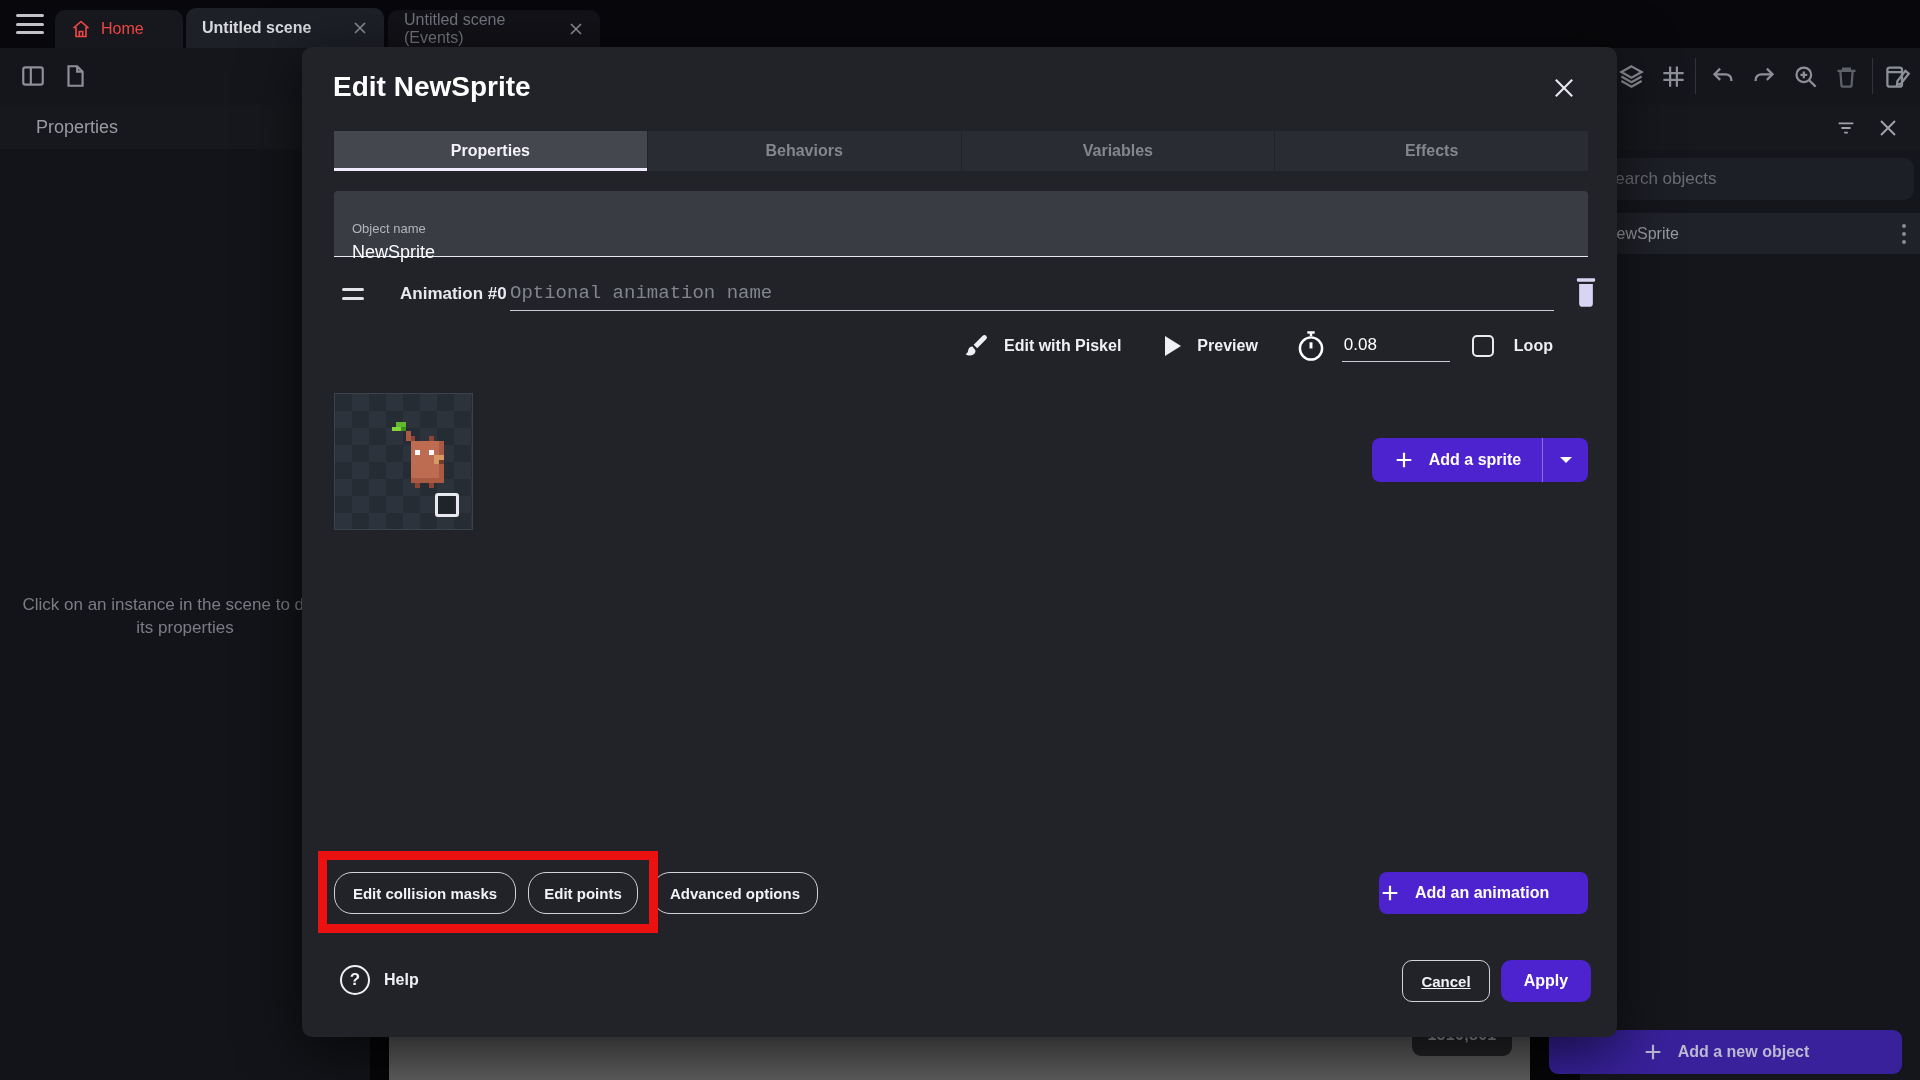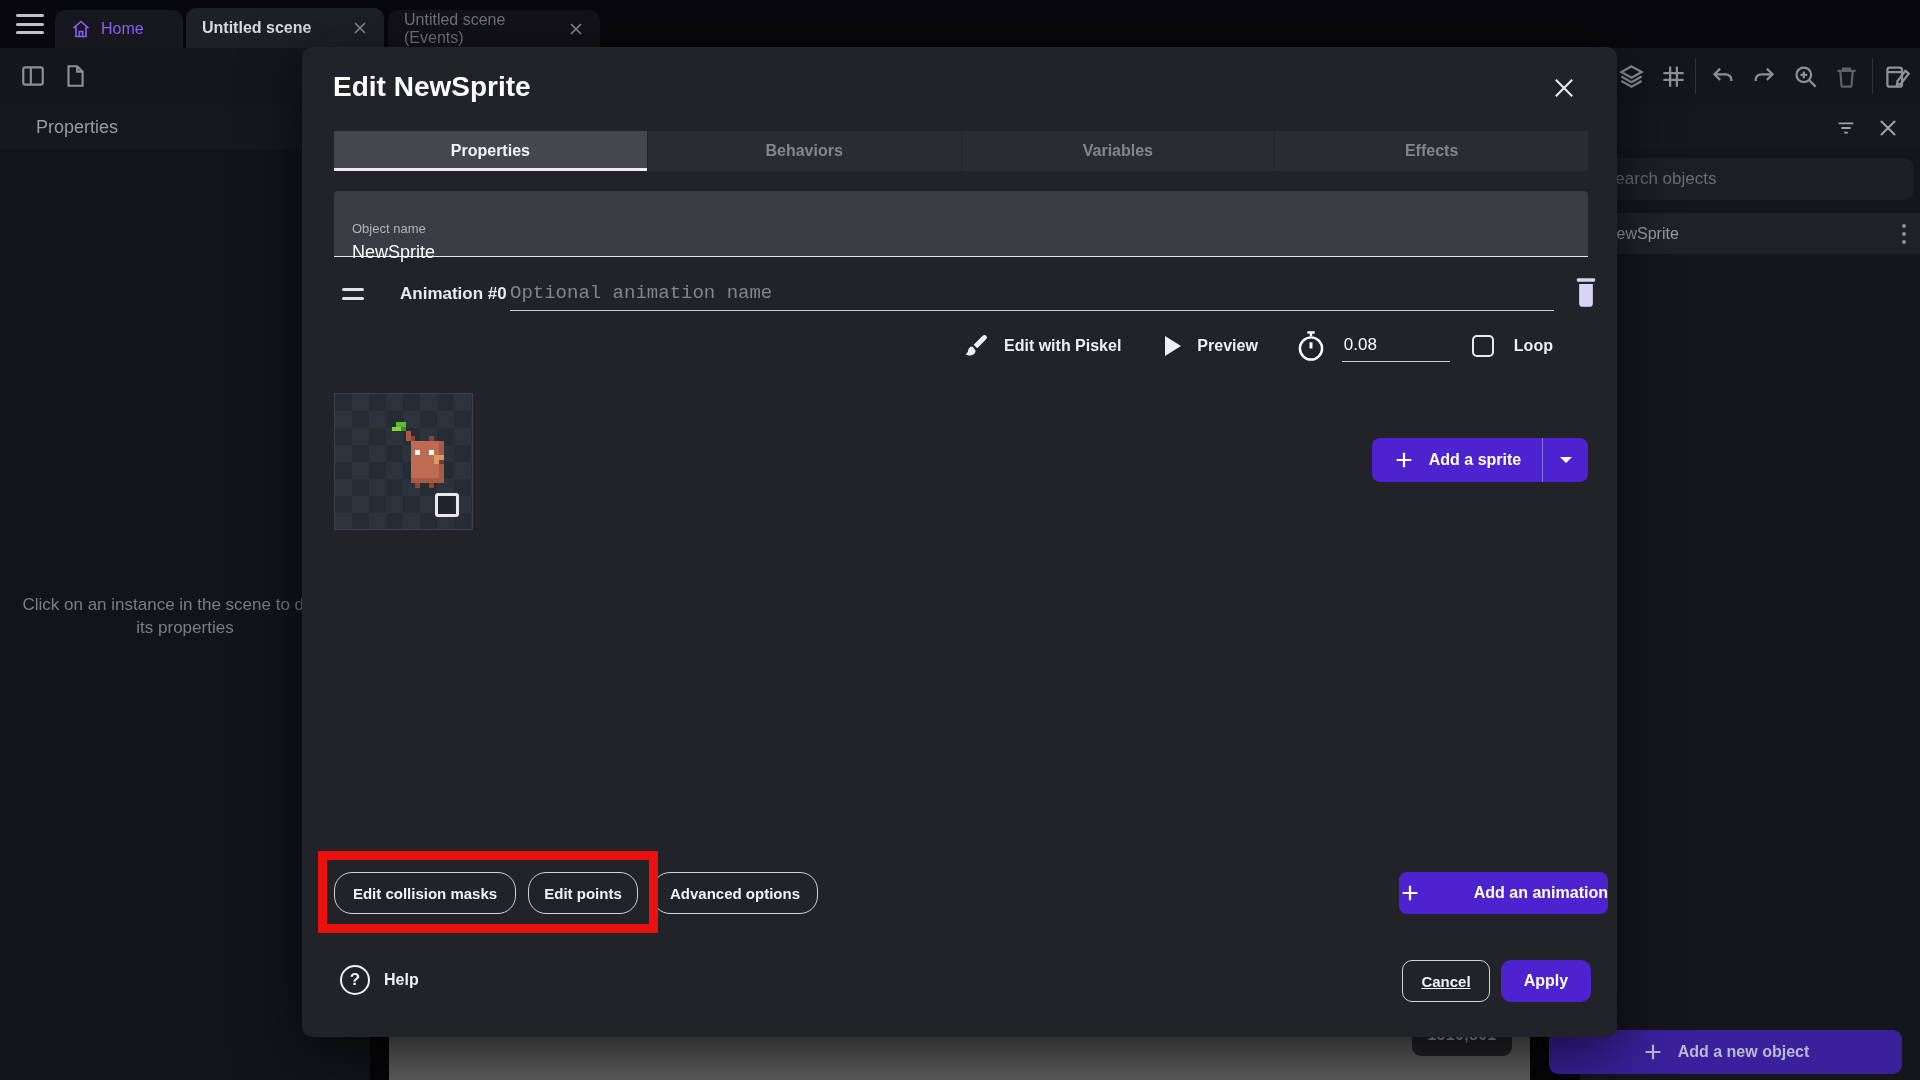--- a/index.html
+++ b/index.html
@@ -8,21 +8,21 @@
   .abs { position:absolute; }
   #root { position:relative; width:1920px; height:1080px; }
 
   
   #topbar { left:0; top:0; width:1920px; height:48px; background:#08080c; z-index:3; }
   #hamburger { left:16px; top:14px; width:28px; height:20px; display:flex; flex-direction:column;
                justify-content:space-between; cursor:pointer; }
   #hamburger span { display:block; height:3px; border-radius:2px; background:#c2c3c9; }
   .tab { position:absolute; display:flex; align-items:center; gap:10px; padding:0 16px;
          border-radius:10px 10px 0 0; font-size:16px; }
-  #tab-home { left:55px; top:10px; width:128px; height:38px; background:#17181e; color:#8b5cf6; }
+  #tab-home { left:55px; top:10px; width:128px; height:38px; background:#17181e; color:#ef4444; }
   #tab-scene { left:186px; top:8px; width:198px; height:40px; background:#1e2028; color:#d9dade; font-weight:700;}
   #tab-events { left:388px; top:10px; width:212px; height:38px; background:#121218; color:#73757d; }
   .tab .x { margin-left:auto; width:16px; height:16px; color:#8f9199; }
   .tab svg { flex:none; }
 
   
   #toolstrip { left:0; top:48px; width:1920px; height:57px; background:#15161c; z-index:2; }
   .tool-ic { position:absolute; top:15px; width:27px; height:27px; color:#8e9097; }
   .tool-sep { position:absolute; top:10px; width:1px; height:36px; background:#33343b; }
 
@@ -110,21 +110,21 @@
   #add-sprite .split { width:46px; height:100%; border-left:1px solid rgba(255,255,255,.35);
                        display:flex; align-items:center; justify-content:center; }
 
   .outline-btn { background:transparent; border:1px solid #d2d3d9; color:#f2f2f6; font-weight:700;
                  font-size:15px; display:flex; align-items:center; justify-content:center; gap:12px;
                  cursor:pointer; font-family:"Liberation Sans", sans-serif; }
   #btn-collision { position:absolute; left:32px; top:825px; width:182px; height:42px; border-radius:18px; }
   #btn-points { position:absolute; left:226px; top:825px; width:110px; height:42px; border-radius:18px; }
   #btn-advanced { position:absolute; left:350px; top:825px; width:166px; height:42px; border-radius:18px; }
   #add-animation { position:absolute; left:1077px; top:825px; width:209px; height:42px;
-                   justify-content:space-between; gap:14px;margin-left:20px; }
+                   justify-content:flex-start; gap:14px; }
 
   #help-btn { position:absolute; left:38px; top:913px; height:40px; display:flex; align-items:center;
               gap:14px; color:#eef0f4; font-size:16px; font-weight:700; cursor:pointer; }
   #help-circle { width:30px; height:30px; border:2.5px solid #eef0f4; border-radius:50%; display:flex;
                  align-items:center; justify-content:center; font-size:17px; font-weight:700; }
   #run-preview { position:absolute; left:128px; top:911px; width:194px; height:45px; border-radius:22px; }
   #btn-cancel { position:absolute; left:1100px; top:913px; width:88px; height:42px; border-radius:10px;text-decoration:underline; }
   #btn-apply { position:absolute; left:1199px; top:913px; width:90px; height:42px; border-radius:10px;
                justify-content:center; }
 

